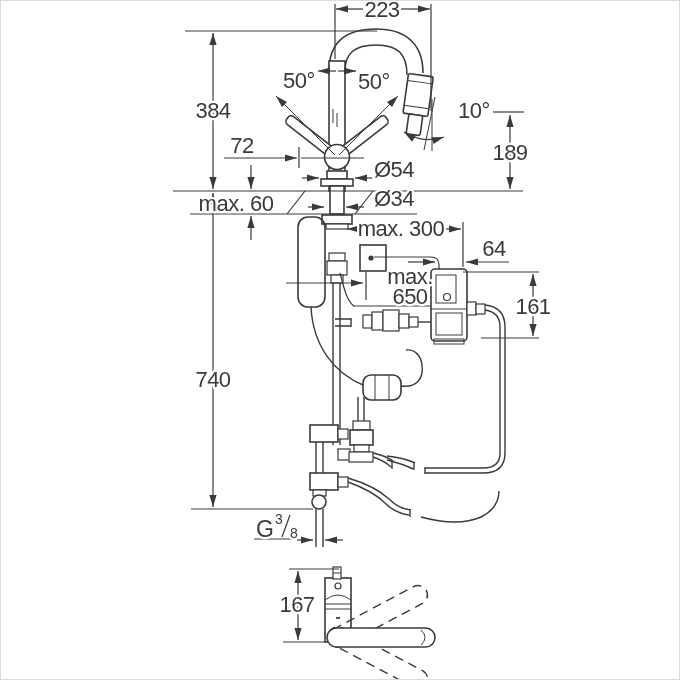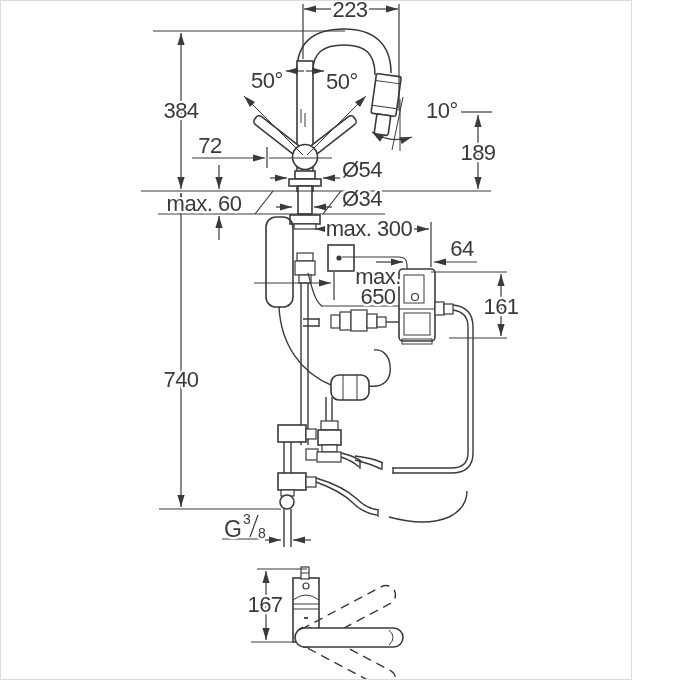--- a/index.html
+++ b/index.html
@@ -1,17 +1,17 @@
 <!DOCTYPE html>
 <html><head>
 <meta charset="utf-8">
 <style>
   html,body{margin:0;padding:0;background:#fff;}
-  #stage{position:relative;width:632px;height:680px;background:#fff;
-         border:1px solid #dcdcdc;box-sizing:border-box;overflow:hidden;}
+  #stage{position:relative;width:680px;height:680px;background:#fff;
+         border:1px solid #dcdcdc;box-sizing:border-box;overflow:hidden;padding-left:32px;}
   svg{display:block;}
   .t{font-family:"Liberation Sans","DejaVu Sans",sans-serif;font-size:22px;
      fill:#3a3a3a;letter-spacing:-0.5px;text-anchor:middle;
      paint-order:stroke;stroke:#fff;stroke-width:4.5px;stroke-linejoin:round;}
   .ts{font-size:14px;}
   .tg{font-size:23px;}
   .left{text-anchor:start;}
   .dim{stroke:#3a3a3a;stroke-width:1.2;fill:none;}
   .thin{stroke:#3a3a3a;stroke-width:1;fill:none;}
   .art{stroke:#3a3a3a;stroke-width:1.6;fill:none;}

